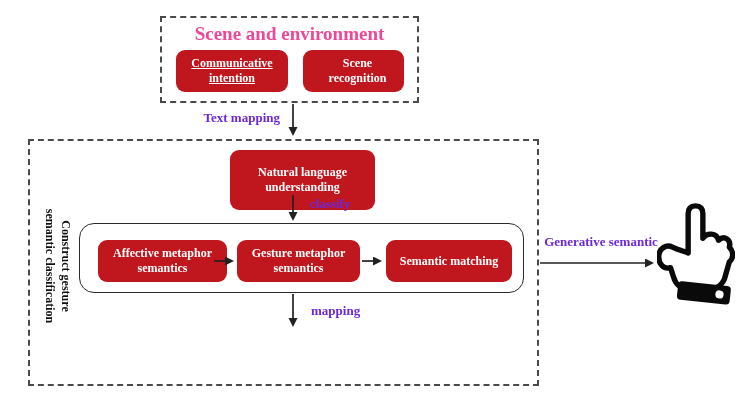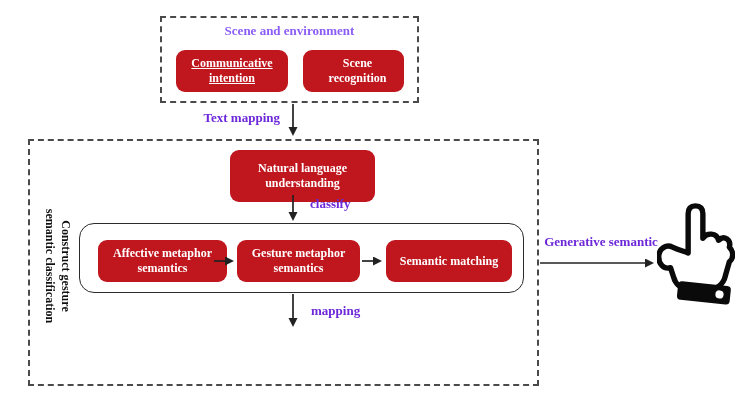--- a/index.html
+++ b/index.html
@@ -30,22 +30,22 @@
     text-align: center;
     font-weight: bold;
     font-size: 12px;
     line-height: 1.25;
     padding: 2px 5px;
     box-sizing: border-box;
   }
   .grouptitle {
     position: absolute;
     font-weight: bold;
-    font-size: 13px;
-    color: #8b5cf6;
+    font-size: 19px;
+    color: #ec4899;
     text-align: center;
   }
   .flowlabel {
     position: absolute;
     font-weight: bold;
     font-size: 13px;
     color: #6d28d9;
   }
   .roundcontainer {
     position: absolute;
@@ -89,21 +89,21 @@
 
   <div class="flowlabel" style="left:182px; top:110px; width:98px; text-align:right;">Text mapping</div>
 
   <div class="dashedbox" style="left:28px; top:139px; width:511px; height:247px;"></div>
 
   <div class="sidelabel">
     <div>Construct gesture</div>
     <div>semantic classification</div>
   </div>
 
-  <div class="redbox" style="left:230px; top:150px; width:145px; height:52px;">Natural language understanding</div>
+  <div class="redbox" style="left:230px; top:150px; width:145px; height:60px;">Natural language understanding</div>
 
   <div class="flowlabel" style="left:310px; top:196px;">classify</div>
 
   <div class="roundcontainer" style="left:79px; top:223px; width:445px; height:70px;"></div>
   <div class="redbox" style="left:98px; top:240px; width:129px; height:42px;">Affective metaphor semantics</div>
   <div class="redbox" style="left:237px; top:240px; width:123px; height:42px;">Gesture metaphor semantics</div>
   <div class="redbox" style="left:386px; top:240px; width:126px; height:42px;">Semantic matching</div>
 
   <div class="flowlabel" style="left:311px; top:303px;">mapping</div>
 

